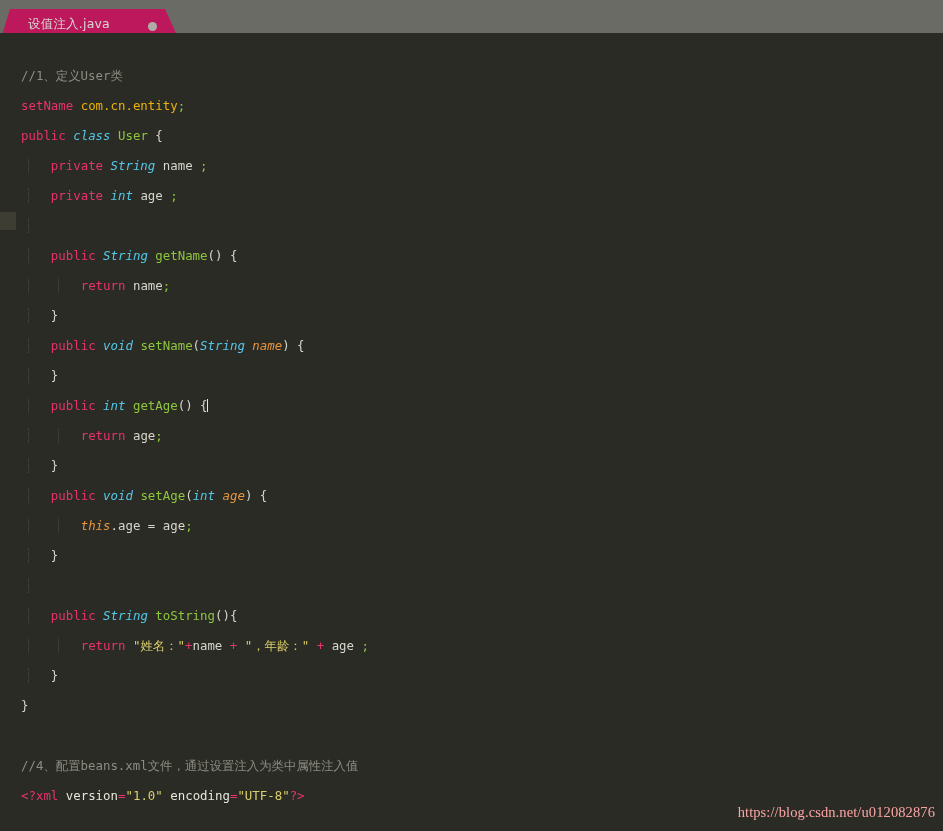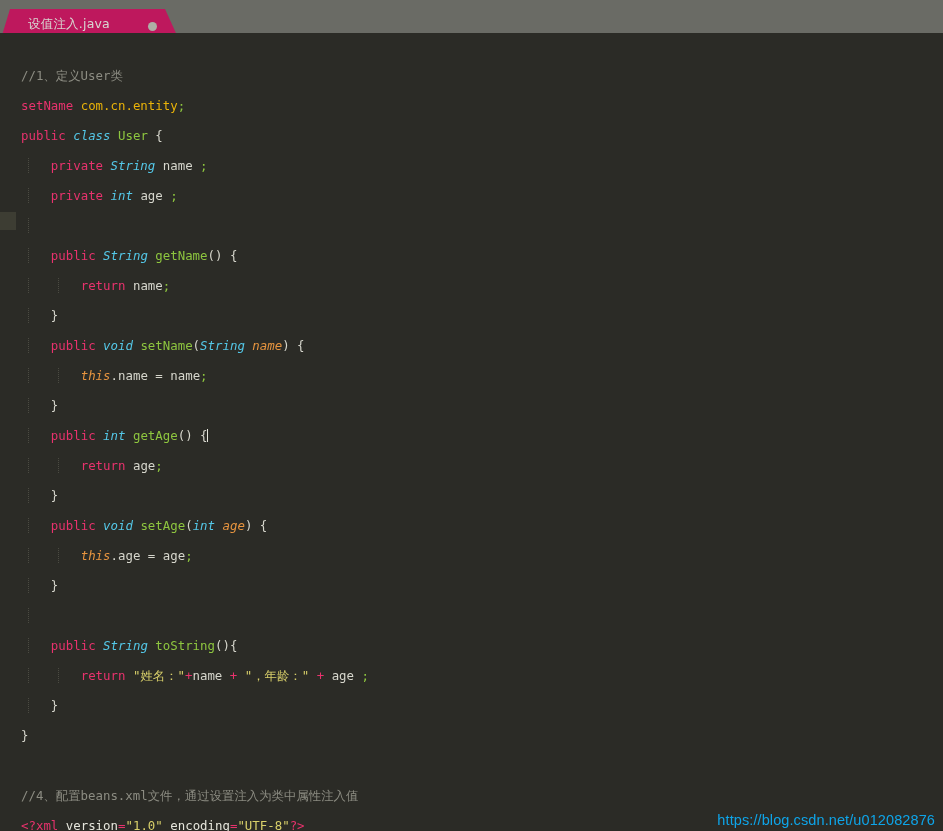--- a/index.html
+++ b/index.html
@@ -90,23 +90,23 @@
   .c-xatt  { color: #e6e6dc; }
 
   .caret {
     display: inline-block; width: 1px; height: 13px;
     background: #e6e6dc; vertical-align: -2px;
     margin-left: -1px;
   }
 
   
   #watermark {
-    position: absolute; right: 8px; bottom: 3px;
-    font-family: Liberation Sans, sans-serif;
-    font-size: 14.5px; color: #0ea5e9;
+    position: absolute; right: 8px; bottom: 10px;
+    font-family: Liberation Serif, serif;
+    font-size: 14.5px; color: #fca5a5;
     letter-spacing: .1px;
   }
 </style>
 </head>
 <body>
 
 <div id="tabbar">
   <div id="tab">
     <span id="tab-label">设值注入.java</span>
     <span id="tab-dot"></span>
@@ -121,21 +121,20 @@
 <span class="ln"><span class="c-com">//1、定义User类</span></span>
 <span class="ln"><span class="c-kw">setName</span> <span class="c-pkg">com.cn.entity</span><span class="c-sem">;</span></span>
 <span class="ln"><span class="c-kw">public</span> <span class="c-type">class</span> <span class="c-fn">User</span> <span class="c-pun">{</span></span>
 <span class="ln ig1">    <span class="c-kw">private</span> <span class="c-type">String</span> <span class="c-var">name</span> <span class="c-sem">;</span></span>
 <span class="ln ig1">    <span class="c-kw">private</span> <span class="c-type">int</span> <span class="c-var">age</span> <span class="c-sem">;</span></span>
 <span class="ln ig1"> </span>
 <span class="ln ig1">    <span class="c-kw">public</span> <span class="c-type">String</span> <span class="c-fn">getName</span><span class="c-pun">() {</span></span>
 <span class="ln ig2">        <span class="c-kw">return</span> <span class="c-var">name</span><span class="c-sem">;</span></span>
 <span class="ln ig1">    <span class="c-pun">}</span></span>
 <span class="ln ig1">    <span class="c-kw">public</span> <span class="c-type">void</span> <span class="c-fn">setName</span><span class="c-pun">(</span><span class="c-type">String</span> <span class="c-this">name</span><span class="c-pun">) {</span></span>
-<span class="ln ig2">        <span class="c-this">this</span><span class="c-pun">.</span><span class="c-var">name</span> <span class="c-pun">=</span> <span class="c-var">name</span><span class="c-sem">;</span></span>
 <span class="ln ig1">    <span class="c-pun">}</span></span>
 <span class="ln ig1">    <span class="c-kw">public</span> <span class="c-type">int</span> <span class="c-fn">getAge</span><span class="c-pun">() {</span><span class="caret"></span></span>
 <span class="ln ig2">        <span class="c-kw">return</span> <span class="c-var">age</span><span class="c-sem">;</span></span>
 <span class="ln ig1">    <span class="c-pun">}</span></span>
 <span class="ln ig1">    <span class="c-kw">public</span> <span class="c-type">void</span> <span class="c-fn">setAge</span><span class="c-pun">(</span><span class="c-type">int</span> <span class="c-this">age</span><span class="c-pun">) {</span></span>
 <span class="ln ig2">        <span class="c-this">this</span><span class="c-pun">.</span><span class="c-var">age</span> <span class="c-pun">=</span> <span class="c-var">age</span><span class="c-sem">;</span></span>
 <span class="ln ig1">    <span class="c-pun">}</span></span>
 <span class="ln ig1"> </span>
 <span class="ln ig1">    <span class="c-kw">public</span> <span class="c-type">String</span> <span class="c-fn">toString</span><span class="c-pun">(){</span></span>
 <span class="ln ig2">        <span class="c-kw">return</span> <span class="c-str">"姓名："</span><span class="c-plus">+</span><span class="c-var">name</span> <span class="c-plus">+</span> <span class="c-str">"，年龄："</span> <span class="c-plus">+</span> <span class="c-var">age</span> <span class="c-sem">;</span></span>

